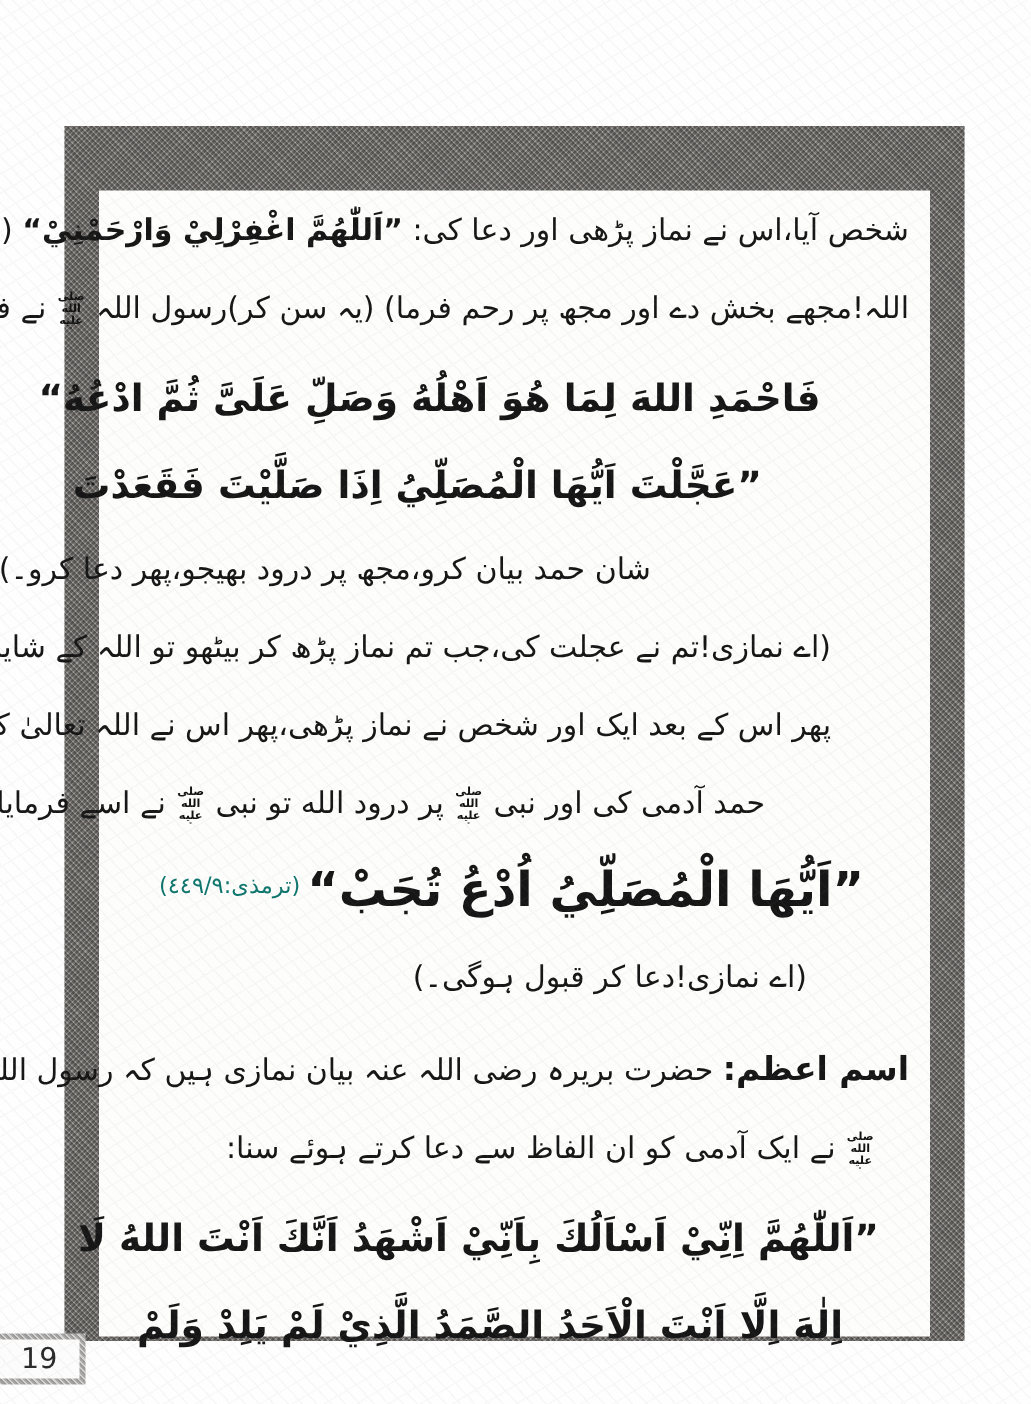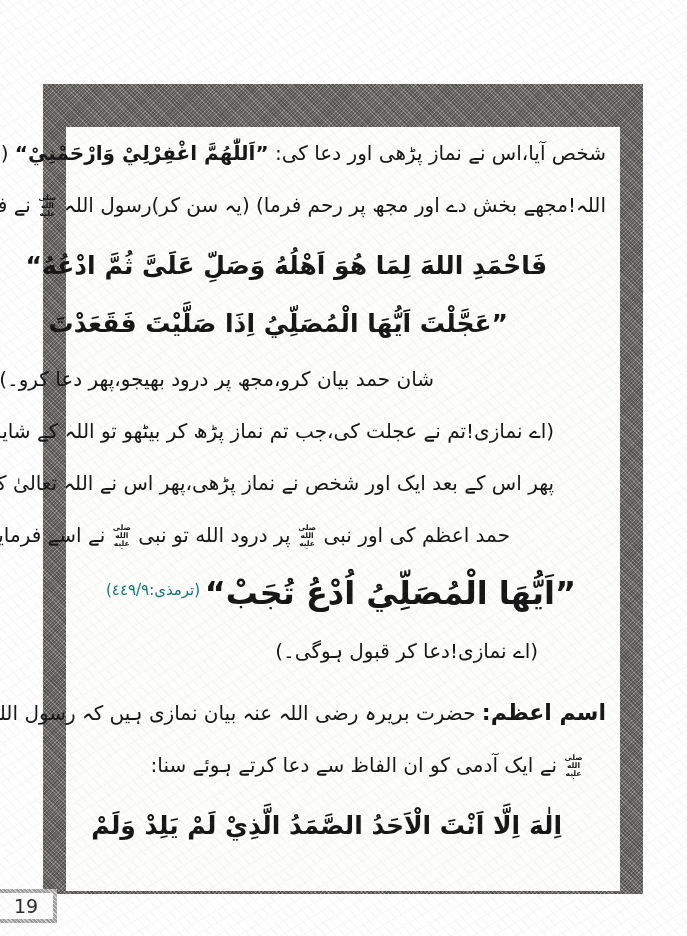--- a/index.html
+++ b/index.html
@@ -94,35 +94,36 @@
       <div class="line arabic-big just h1-l1">”عَجَّلْتَ اَيُّهَا الْمُصَلِّيُ اِذَا صَلَّيْتَ فَقَعَدْتَ</div>
     </div>
 
     <div class="trans1">
       <div class="line urdu t1-l2">شان حمد بیان کرو،مجھ پر درود بھیجو،پھر دعا کرو۔)</div>
       <div class="line urdu just t1-l1">(اے نمازی!تم نے عجلت کی،جب تم نماز پڑھ کر بیٹھو تو اللہ کے شایان</div>
     </div>
 
     <div class="para2">
       <div class="line urdu just p2-l1">پھر اس کے بعد ایک اور شخص نے نماز پڑھی،پھر اس نے اللہ تعالیٰ کی</div>
-      <div class="line urdu p2-l2"><span>حمد اعظم کی اور نبی</span><span class="saw">صلى الله عليه وسلم</span><span>پر درود الله تو نبی</span><span class="saw">صلى الله عليه وسلم</span><span>نے اسے فرمایا:</span></div>
+      <div class="line urdu p2-l2"><span>حمد آدمی کی اور نبی</span><span class="saw">صلى الله عليه وسلم</span><span>پر درود الله تو نبی</span><span class="saw">صلى الله عليه وسلم</span><span>نے اسے فرمایا:</span></div>
     </div>
 
     <div class="h2row">
       <div class="h2ref">(ترمذی:٤٤٩/٩)</div>
       <div class="h2quote">”اَيُّهَا الْمُصَلِّيُ اُدْعُ تُجَبْ“</div>
     </div>
     <div class="line urdu trans2">(اے نمازی!دعا کر قبول ہوگی۔)</div>
 
     <div class="ism">
       <div class="line urdu just"><span class="ism-head">اسم اعظم:</span> <span>حضرت بریرہ رضی اللہ عنہ بیان نمازی ہیں کہ رسول اللہ</span></div>
       <div class="line urdu ism-l2"><span class="saw">صلى الله عليه وسلم</span><span>نے ایک آدمی کو ان الفاظ سے دعا کرتے ہوئے سنا:</span></div>
     </div>
 
     <div class="hadith3">
+      <div class="line arabic-big just h3-l1">”اَللّٰهُمَّ اِنِّيْ اَسْاَلُكَ بِاَنِّيْ اَشْهَدُ اَنَّكَ اَنْتَ اللهُ لَا</div>
       <div class="line arabic-big just h3-l2">اِلٰهَ اِلَّا اَنْتَ الْاَحَدُ الصَّمَدُ الَّذِيْ لَمْ يَلِدْ وَلَمْ</div>
     </div>
 
   </div>
 </div>
 
 <div class="pagenum">
   <span class="pn-inner">19</span>
 </div>
 

